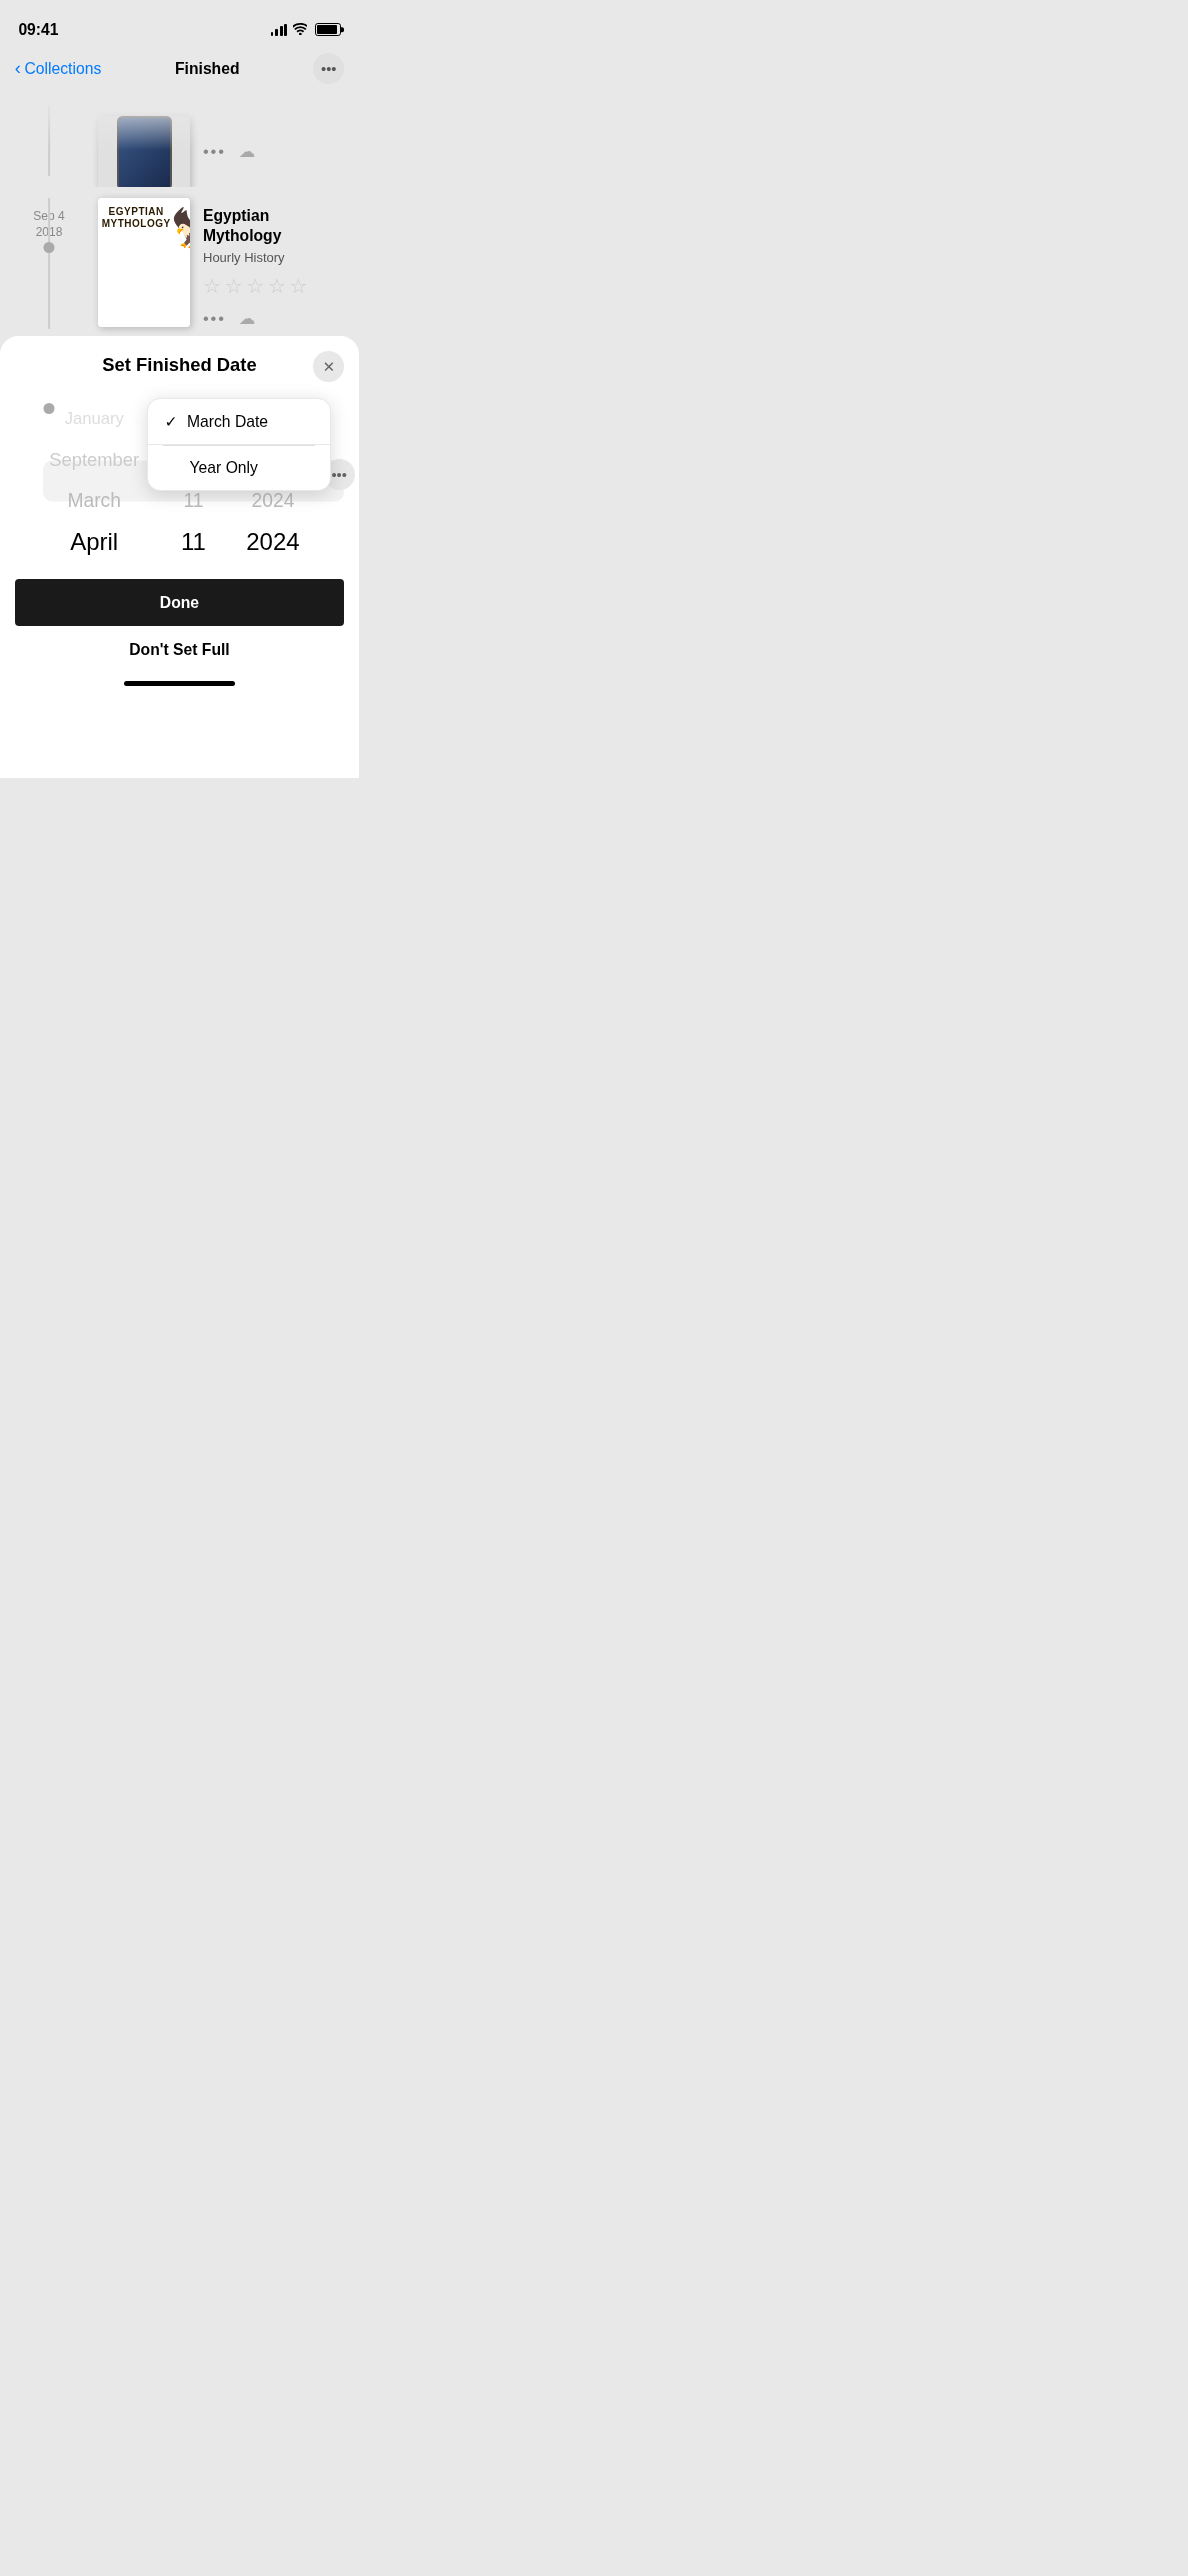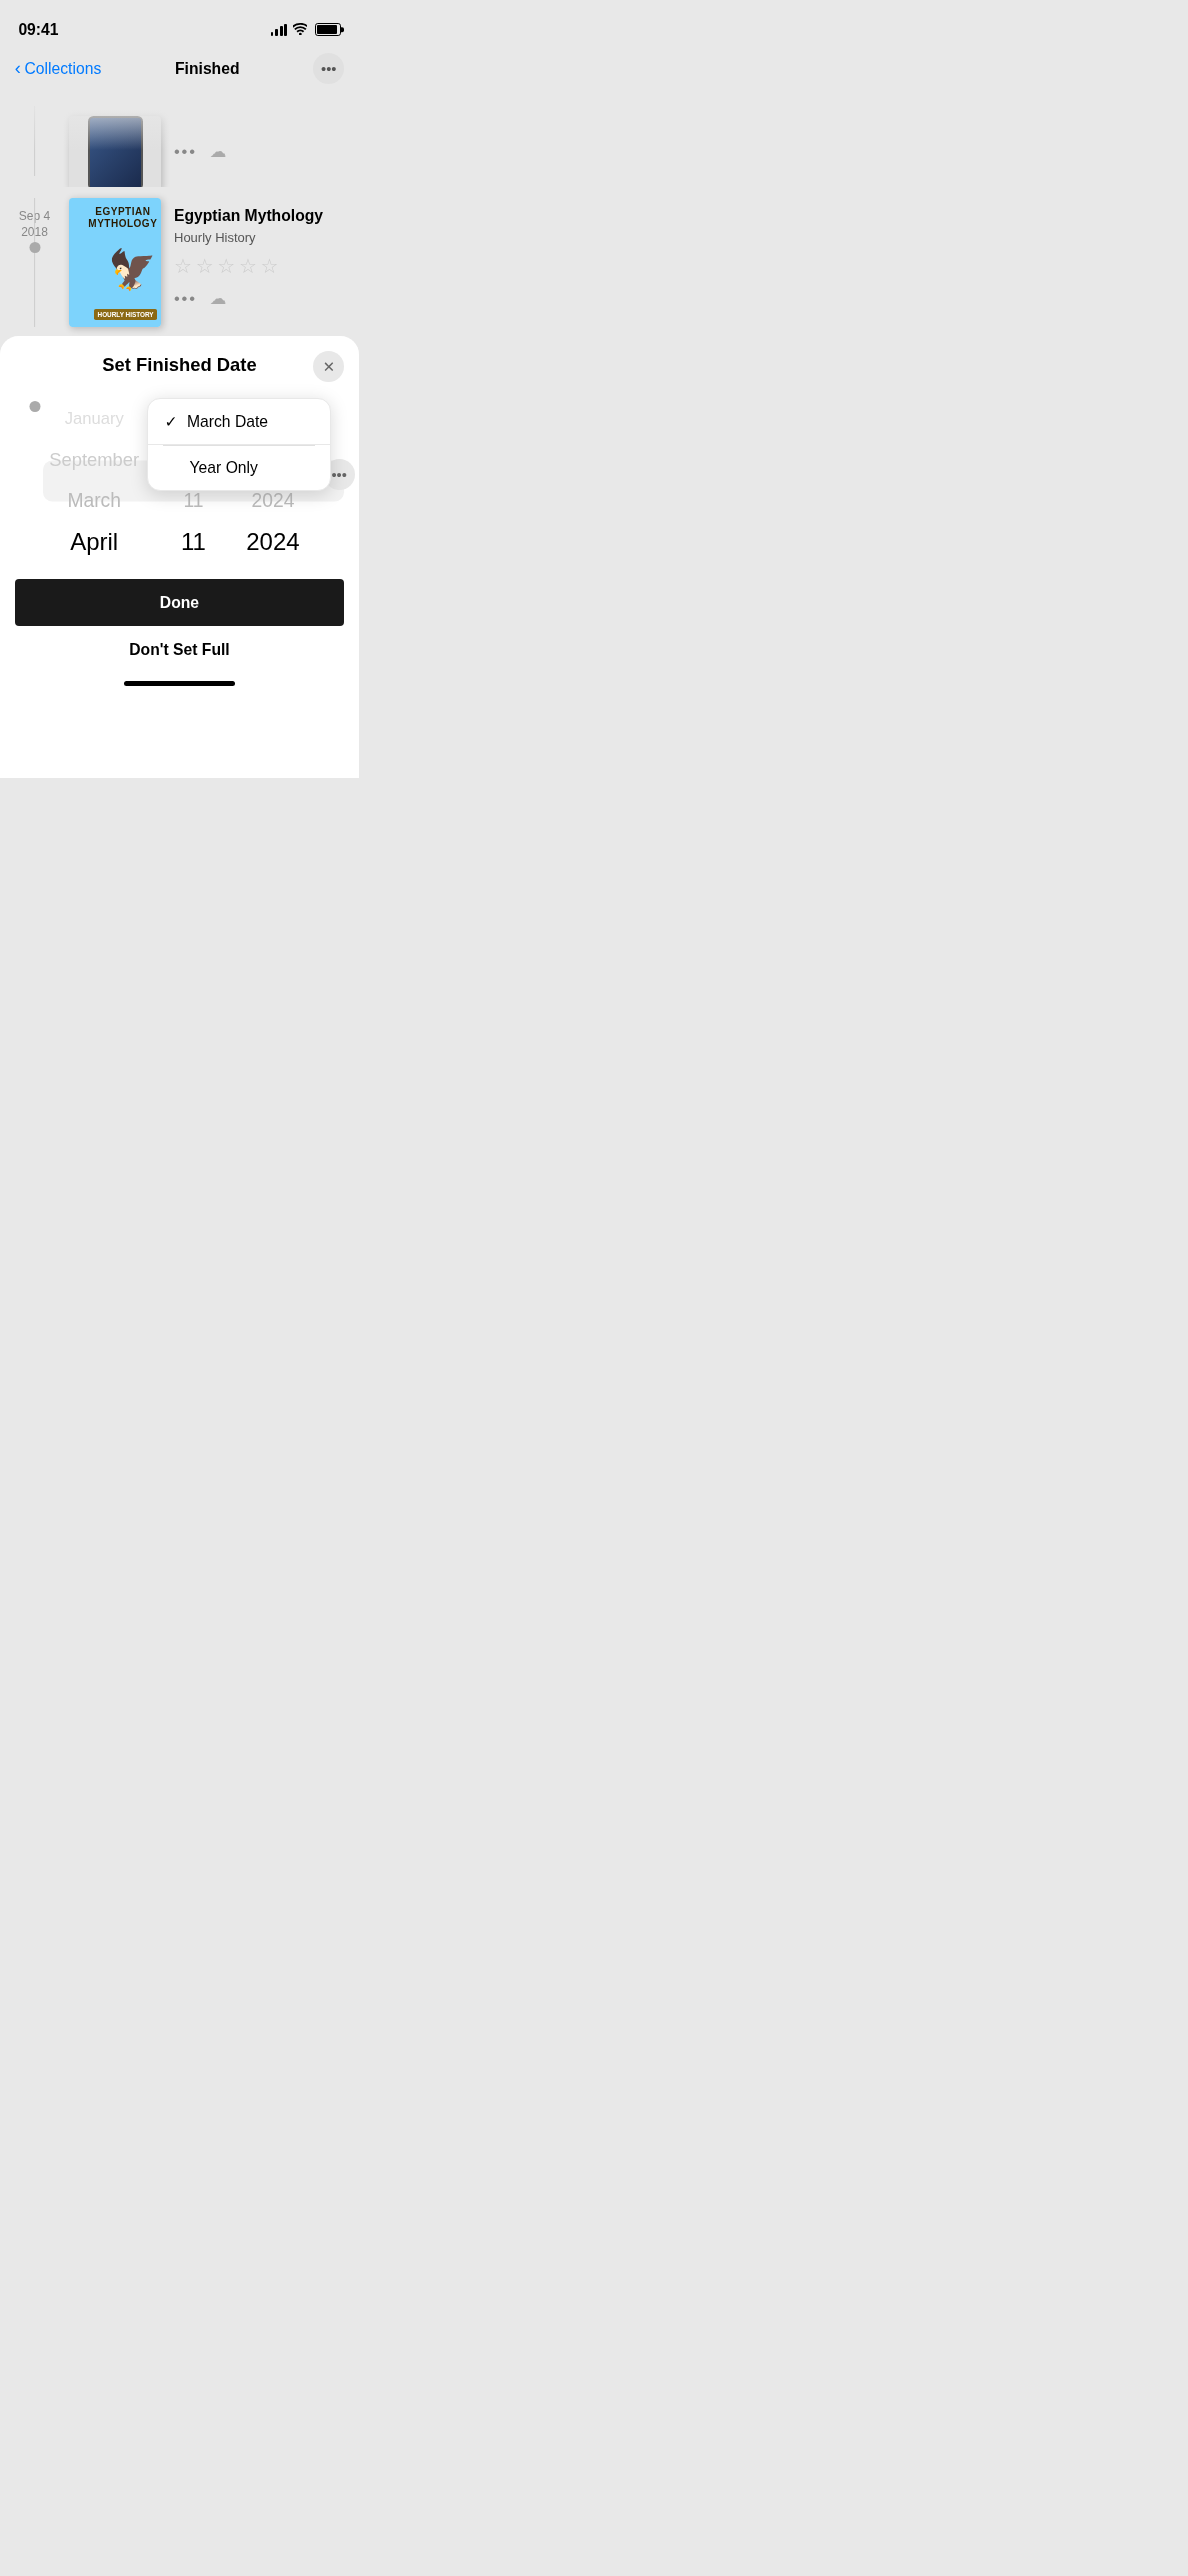--- a/index.html
+++ b/index.html
@@ -121,21 +121,21 @@
     }
 
     .book-item {
       display: flex;
       padding: 11px 14.7px 11px 0;
       position: relative;
     }
 
     
     .timeline-col {
-      width: 69px;
+      width: 98px;
       display: flex;
       flex-direction: column;
       align-items: center;
       position: relative;
       flex-shrink: 0;
     }
     .timeline-date {
       font-size: 12px;
       color: #888;
       text-align: center;
@@ -232,24 +232,24 @@
       letter-spacing: 0.9px;
       padding: 9.2px 20px;
       border-radius: 22px;
       display: inline-block;
       margin-bottom: 11px;
     }
 
     
     
     .cover-egypt {
-      background: #7dd3fc;
-      display: flex;
-      flex-direction: column;
-      align-items: flex-end;
+      background: #ffffff;
+      display: flex;
+      flex-direction: row;
+      align-items: flex-start;
       justify-content: space-between;
       padding: 7.4px 3.7px;
       height: 100%;
     }
     .cover-egypt-title {
       font-size: 10px;
       font-weight: 800;
       color: #2a1a00;
       text-align: center;
       line-height: 1.2;

